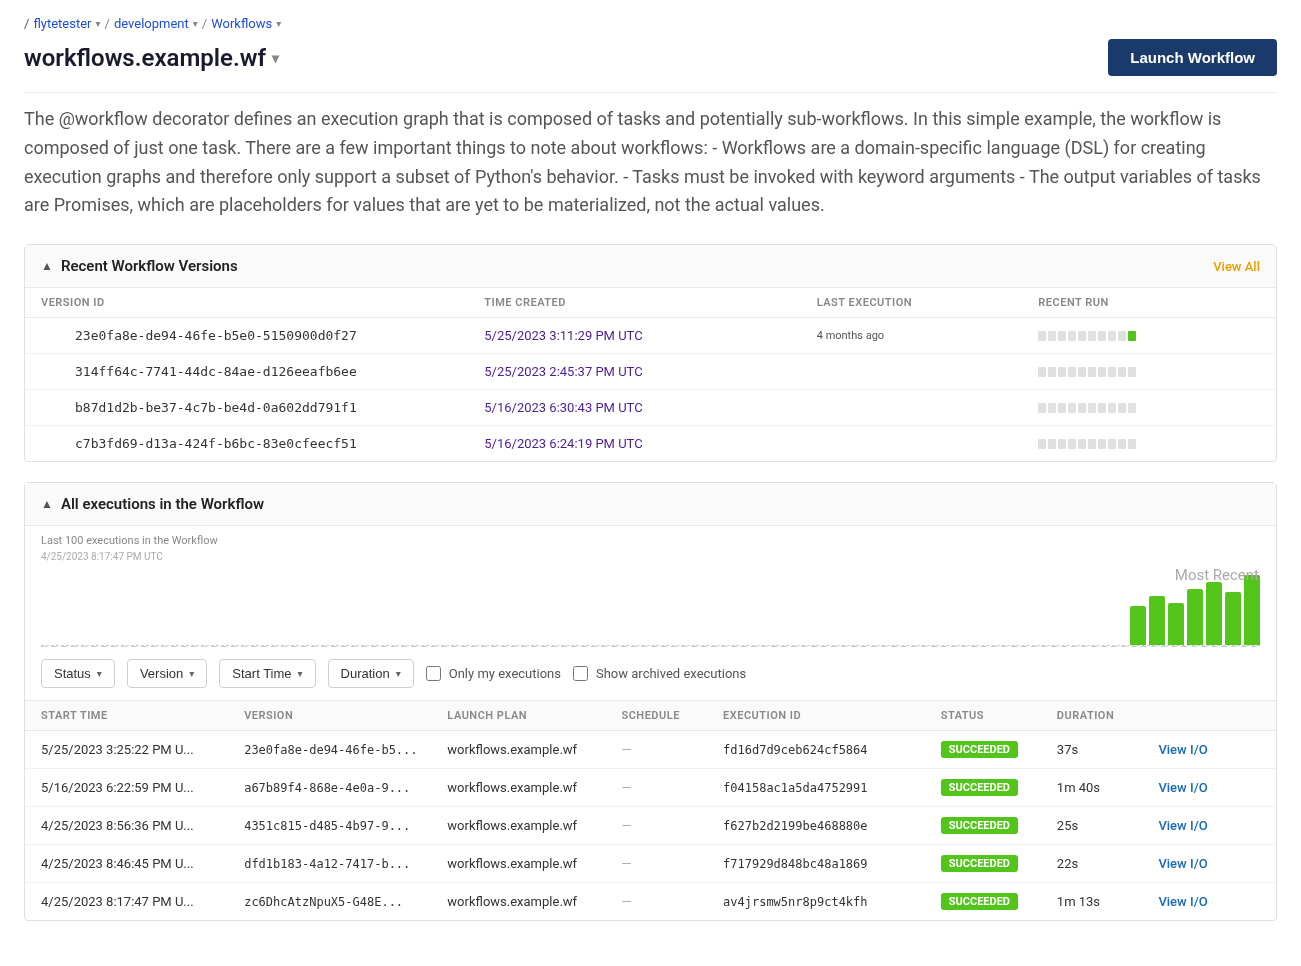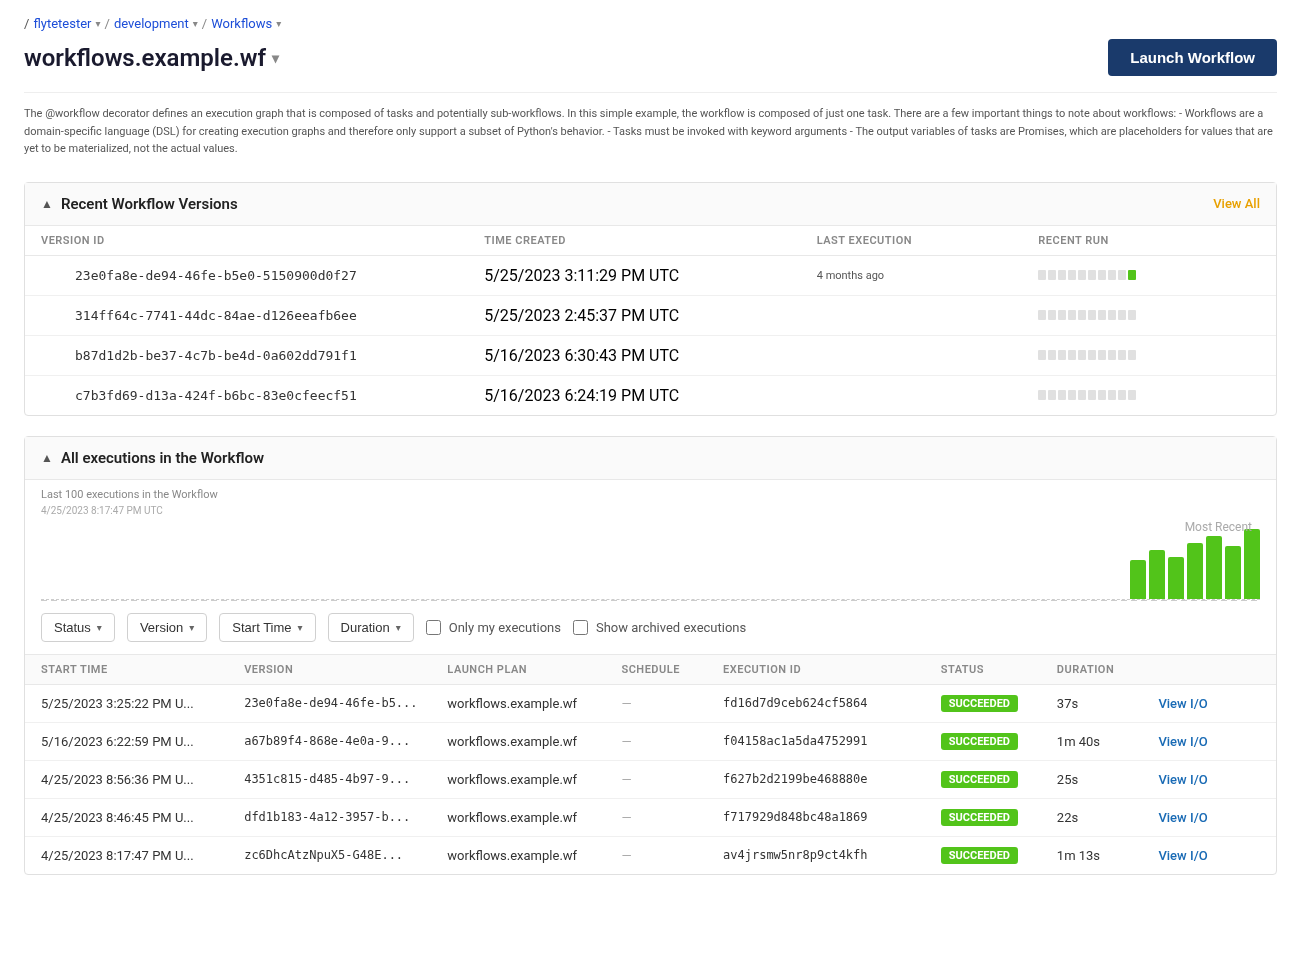--- a/index.html
+++ b/index.html
@@ -14,58 +14,58 @@
     .breadcrumb .chevron { font-size: 10px; color: #888; cursor: pointer; }
     
     
     .page-title-row { display: flex; align-items: center; justify-content: space-between; margin-bottom: 16px; }
     .page-title { font-size: 24px; font-weight: 600; color: #1a1a2e; display: flex; align-items: center; gap: 6px; }
     .page-title .chevron { font-size: 14px; color: #888; cursor: pointer; }
     
     .launch-btn { background: #1a3a6b; color: #fff; border: none; border-radius: 4px; padding: 10px 22px; font-size: 15px; font-weight: 600; cursor: pointer; white-space: nowrap; }
     
     
-    .description { font-size: 11px; color: #555; line-height: 1.6; margin-bottom: 24px; border-top: 1px solid #eee; padding-top: 12px; }
+    .description { font-size: 18px; color: #555; line-height: 1.6; margin-bottom: 24px; border-top: 1px solid #eee; padding-top: 12px; }
     
     
     .section { border: 1px solid #e0e0e0; border-radius: 4px; margin-bottom: 20px; }
     .section-header { display: flex; align-items: center; justify-content: space-between; padding: 12px 16px; border-bottom: 1px solid #e8e8e8; background: #fafafa; }
     .section-title { display: flex; align-items: center; gap: 8px; font-size: 15px; font-weight: 600; color: #222; }
     .section-toggle { font-size: 12px; color: #555; cursor: pointer; }
     .view-all { color: #e8a000; font-size: 13px; font-weight: 500; cursor: pointer; text-decoration: none; }
     
     
     .versions-table { width: 100%; }
     .versions-table .col-header { display: grid; grid-template-columns: 2fr 1.5fr 1fr 1fr; padding: 8px 16px; border-bottom: 1px solid #e8e8e8; }
     .versions-table .col-header span { font-size: 11px; font-weight: 600; color: #888; text-transform: uppercase; letter-spacing: 0.5px; }
     .versions-table .version-row { display: grid; grid-template-columns: 2fr 1.5fr 1fr 1fr; padding: 10px 16px; border-bottom: 1px solid #f0f0f0; align-items: center; }
     .versions-table .version-row:last-child { border-bottom: none; }
     .version-id { font-size: 13px; color: #333; font-family: monospace; margin-left: 34px; }
-    .time-created { font-size: 16px; color: #000000; }
+    .time-created { font-size: 13px; color: #4c1d95; }
     .last-exec { font-size: 11px; color: #555; }
     
     
     .mini-bars { display: flex; gap: 2px; align-items: center; }
     .mini-bar { width: 8px; height: 10px; background: #e0e0e0; border-radius: 1px; }
     .mini-bar.green { background: #52c41a; }
     
     
     .exec-section { border: 1px solid #e0e0e0; border-radius: 4px; }
     .exec-section-header { display: flex; align-items: center; padding: 12px 16px; border-bottom: 1px solid #e8e8e8; background: #fafafa; }
     .exec-section-title { display: flex; align-items: center; gap: 8px; font-size: 15px; font-weight: 600; color: #222; }
     
     
     .chart-area { padding: 8px 16px 0; position: relative; }
     .chart-label { font-size: 11px; color: #888; margin-bottom: 4px; }
     .chart-dates { display: flex; justify-content: space-between; font-size: 10px; color: #aaa; margin-bottom: 4px; }
     .chart-container { position: relative; height: 80px; border-bottom: 1px dashed #ccc; }
     .chart-bars { display: flex; align-items: flex-end; justify-content: flex-end; height: 100%; gap: 3px; padding-bottom: 0; }
     .chart-bar { width: 16px; border-radius: 2px 2px 0 0; }
     .chart-bar.green { background: #52c41a; }
-    .chart-most-recent { font-size: 12px; color: #aaa; position: absolute; top: 0; right: 8px; }
+    .chart-most-recent { font-size: 15px; color: #aaa; position: absolute; top: 0; right: 1px; }
     .chart-dashed-line { width: 100%; height: 1px; background: repeating-linear-gradient(to right, #ccc 0px, #ccc 6px, transparent 6px, transparent 10px); margin-top: 0; }
     
     
     .filters { display: flex; align-items: center; gap: 12px; padding: 12px 16px; border-bottom: 1px solid #e8e8e8; flex-wrap: wrap; }
     .filter-btn { display: flex; align-items: center; gap: 6px; border: 1px solid #d0d0d0; border-radius: 4px; padding: 6px 12px; background: #fff; font-size: 13px; color: #333; cursor: pointer; }
     .filter-btn .chevron { font-size: 10px; color: #666; }
     .checkbox-filter { display: flex; align-items: center; gap: 8px; font-size: 13px; color: #555; cursor: pointer; }
     .checkbox-filter input[type="checkbox"] { width: 15px; height: 15px; cursor: pointer; }
     
     
@@ -288,21 +288,21 @@
     <span class="exec-cell mono">4351c815-d485-4b97-9...</span>
     <span class="exec-cell">workflows.example.wf</span>
     <span class="exec-cell dash">—</span>
     <span class="exec-cell mono">f627b2d2199be468880e</span>
     <span class="exec-cell"><span class="status-badge">SUCCEEDED</span></span>
     <span class="exec-cell">25s</span>
     <span class="exec-cell"><a href="#" class="view-io">View I/O</a></span>
   </div>
           <div class="exec-row">
     <span class="exec-cell">4/25/2023 8:46:45 PM U...</span>
-    <span class="exec-cell mono">dfd1b183-4a12-3957-b...</span>
+    <span class="exec-cell mono">dfd1b183-4a12-7417-b...</span>
     <span class="exec-cell">workflows.example.wf</span>
     <span class="exec-cell dash">—</span>
     <span class="exec-cell mono">f717929d848bc48a1869</span>
     <span class="exec-cell"><span class="status-badge">SUCCEEDED</span></span>
     <span class="exec-cell">22s</span>
     <span class="exec-cell"><a href="#" class="view-io">View I/O</a></span>
   </div>
           <div class="exec-row">
     <span class="exec-cell">4/25/2023 8:17:47 PM U...</span>
     <span class="exec-cell mono">zc6DhcAtzNpuX5-G48E...</span>

